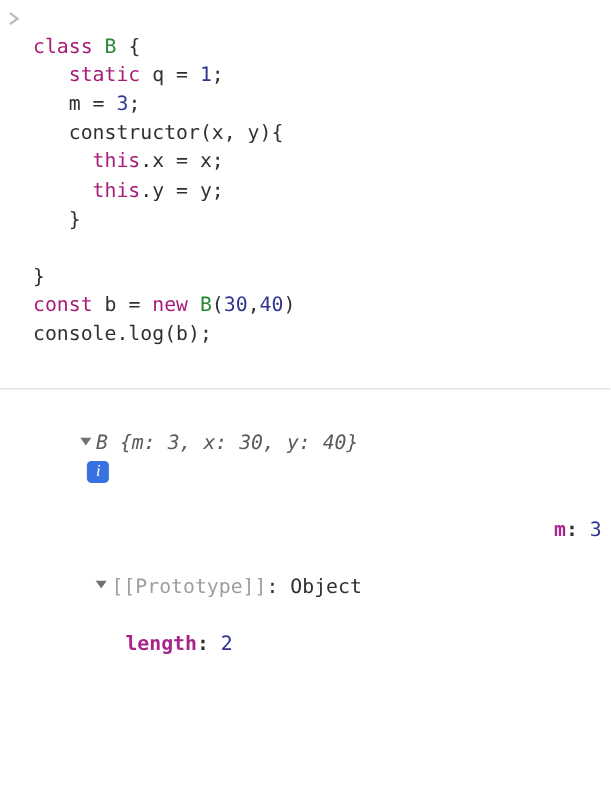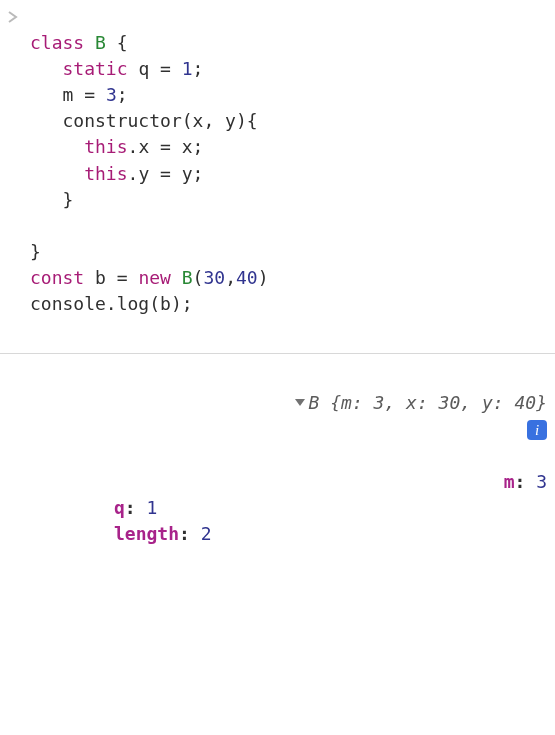--- a/index.html
+++ b/index.html
@@ -58,21 +58,21 @@
     width:0; height:0;
     margin-right:4px;
   }
   .tri-down {
     border-left:5px solid transparent;
     border-right:5px solid transparent;
     border-top:7px solid var(--triangle);
     position:relative;
     top:-2px;
   }
-  .pad0  { padding-left:0;text-align:right; }
+  .pad0  { padding-left:0; }
   .pad1  { padding-left:28px;text-align:right; }
   .pad1t { padding-left:14px; }
   .pad2t { padding-left:36px; }
   .pad3  { padding-left:84px; }
   .info-badge {
     display:inline-flex;
     align-items:center;
     justify-content:center;
     width:20px; height:20px;
     background:var(--info-bg);
@@ -118,18 +118,20 @@
 
 <div class="output-row">
 
   <div class="obj-line pad0">
     <span class="tri tri-down"></span><span class="ital">B</span> <span class="ital dim">{m: </span><span class="ital num">3</span><span class="ital dim">, x: </span><span class="ital num">30</span><span class="ital dim">, y: </span><span class="ital num">40</span><span class="ital dim">}</span>
     <span class="info-badge">i</span>
   </div>
 
   <div class="obj-line pad1"><span class="pk bold">m</span><span class="bold">: </span><span class="num">3</span></div>
 
+  <div class="obj-line pad1t">
+    <span class="tri tri-down"></span><span class="grey-prop">[[Prototype]]</span><span>: </span><span>Object</span>
+  </div>
 
 
-  <div class="obj-line pad3"><span class="pk bold">q</span><span class="bold">: </span><span class="num">1</span></div>
   <div class="obj-line pad3"><span class="pk bold">length</span><span class="bold">: </span><span class="num">2</span></div>
 
 </div>
 
 </body></html>

